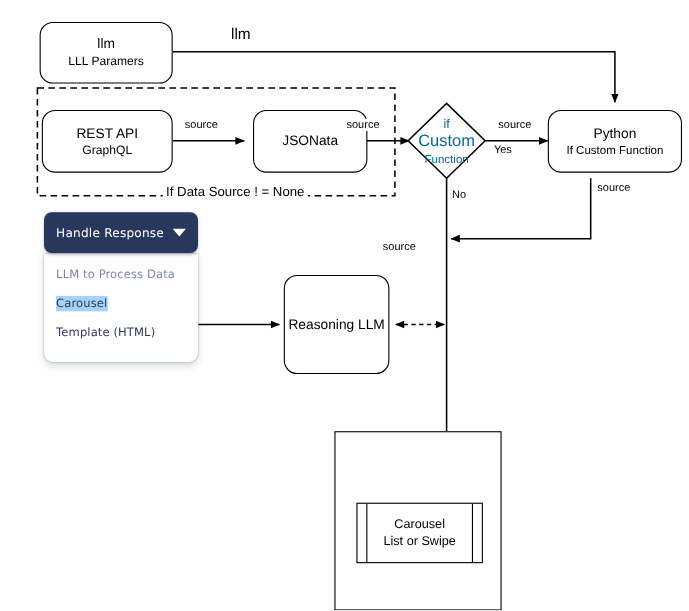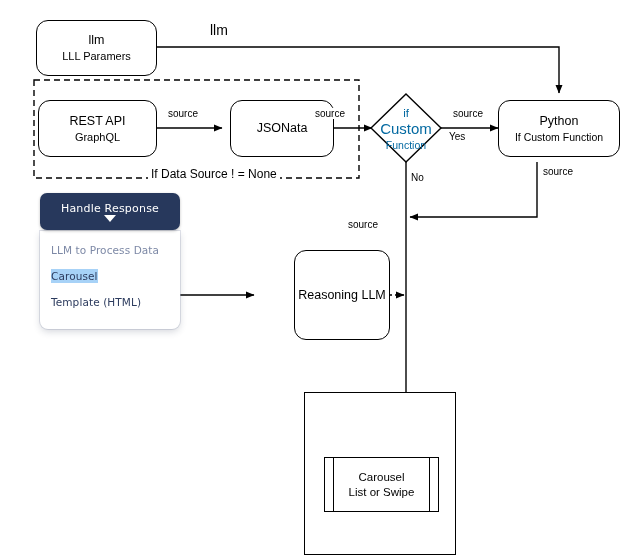--- a/index.html
+++ b/index.html
@@ -86,29 +86,28 @@
     width: 140px;
   }
   .dd-header {
     box-sizing: border-box;
     height: 37px;
     background: #27385c;
     border-radius: 7px;
     color: #ffffff;
     display: flex;
     align-items: center;
-    justify-content: center;
+    justify-content: space-between;
     padding: 0 11px;
     font-family: "DejaVu Sans", sans-serif;
     font-size: 11px;
     letter-spacing: 0.2px;
     box-shadow: 0 1px 3px rgba(0,0,0,0.25);
     position: relative;
     z-index: 3;
-    flex-direction: column;
   }
   .dd-caret {
     width: 0;
     height: 0;
     border-left: 6px solid transparent;
     border-right: 6px solid transparent;
     border-top: 7px solid #ffffff;
   }
   .dd-panel {
     box-sizing: border-box;
@@ -258,21 +257,21 @@
 
   <div class="node rounded" style="left:230px; top:100px; width:104px; height:57px;">
     <div class="line1">JSONata</div>
   </div>
 
   <div class="node rounded" style="left:498px; top:100px; width:122px; height:57px;">
     <div class="line1">Python</div>
     <div class="small">If Custom Function</div>
   </div>
 
-  <div class="node rounded" style="left:258px; top:250px; width:96px; height:90px;margin-left:36px;">
+  <div class="node rounded" style="left:258px; top:250px; width:96px; height:90px;">
     <div class="line1">Reasoning LLM</div>
   </div>
 
   <svg class="layer" viewBox="0 0 626 555">
     <polygon points="406,94 441,128 406,162 371,128" fill="#ffffff" stroke="#000000" stroke-width="1.4"></polygon>
   </svg>
   <div class="diamond-label" style="left:371px; top:106px; width:70px;">
     <div style="font-size:11.5px; line-height:1.25;">if</div>
     <div style="font-size:15px; line-height:1.25;">Custom</div>
     <div style="font-size:10.5px; line-height:1.25;">Function</div>

